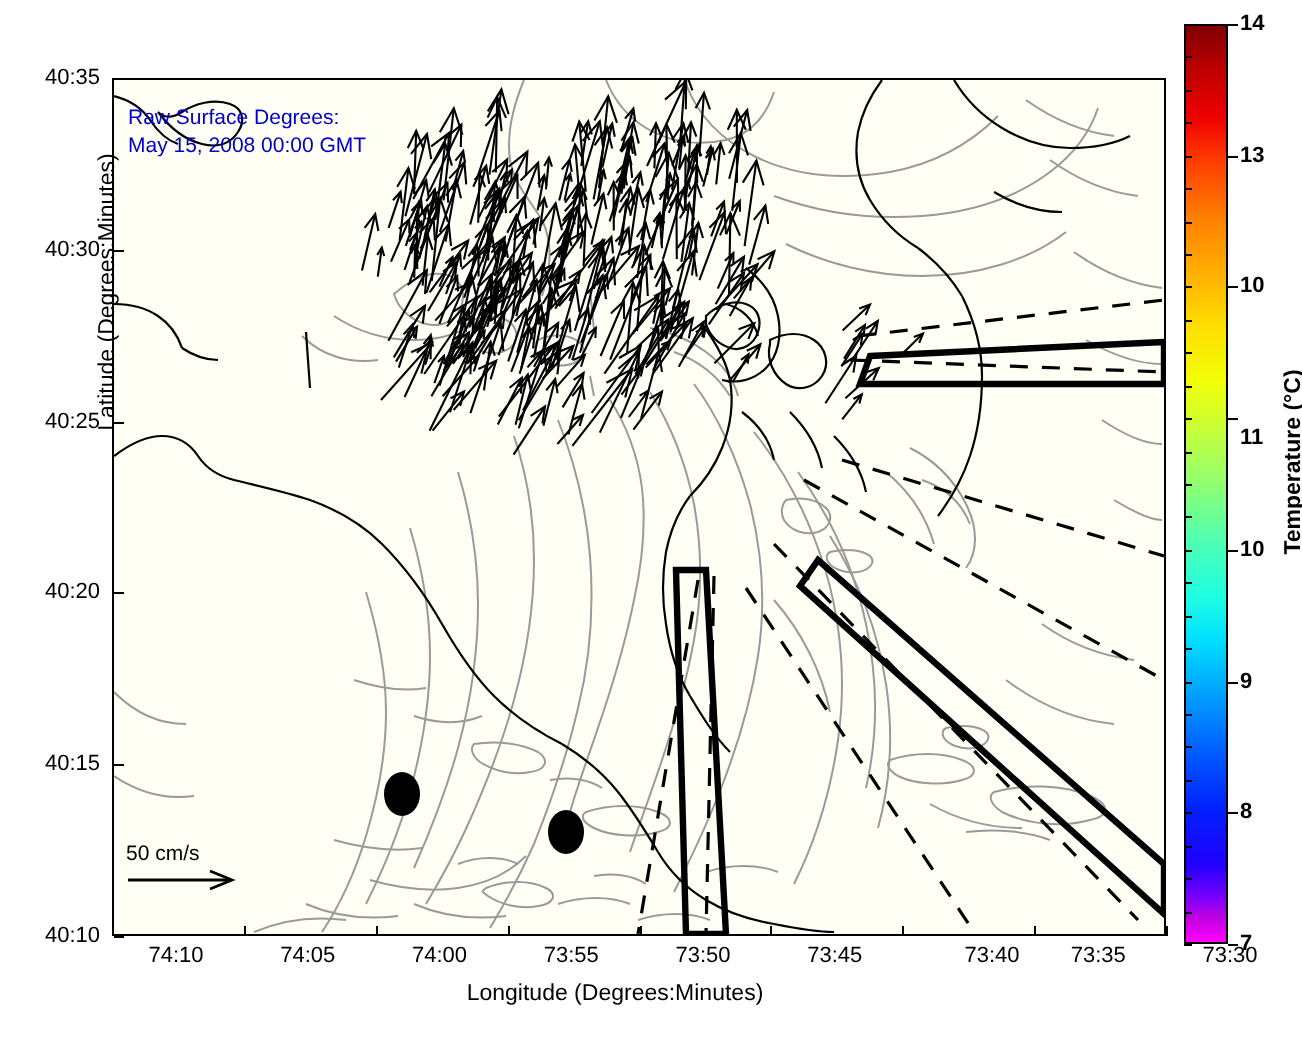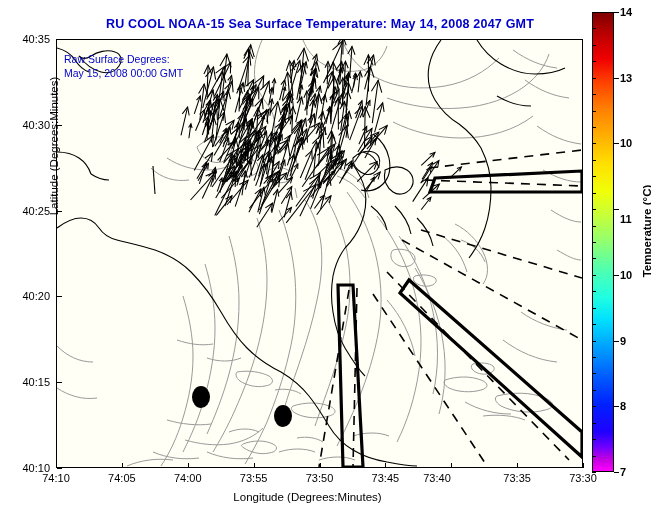--- a/index.html
+++ b/index.html
@@ -74,20 +74,21 @@
   }
   #scale-bar .sb-label { display:block; margin-bottom: 1px; }
 
   
   .xtick-label {
     position: absolute;
     font-size: 11px;
     color: #000;
     transform: translateX(-50%);
     white-space: nowrap;
+    margin-left: 32px;
   }
   .ytick-label {
     position: absolute;
     font-size: 11px;
     color: #000;
     transform: translateY(-50%);
     text-align: right;
     white-space: nowrap;
   }
   #xlabel {
@@ -168,21 +169,20 @@
     color: #000;
     transform: rotate(-90deg);
     white-space: nowrap;
   }
 </style>
 </head>
 <body>
 
 <div id="figure">
 
-  <div id="plot-title">RU COOL  NOAA-15  Sea Surface Temperature:  May 14, 2008 2047 GMT</div>
 
   <div id="map-axes">
 
     <svg id="map-svg" width="525" height="427" viewBox="0 0 525 427">
 
       <g stroke="#9a9a9a" fill="none" stroke-width="1">
         <path d="M205,0 C200,12 196,26 198,40 C200,52 208,60 214,70 C220,82 218,96 214,108"></path>
         <path d="M246,0 C250,10 256,18 266,24 C278,31 292,33 306,30 C318,27 326,18 330,6"></path>
         <path d="M286,2 C292,18 304,30 320,38 C340,48 364,50 388,46 C410,42 428,32 442,18"></path>
         <path d="M330,58 C352,66 378,70 404,68 C430,66 452,58 468,46 C480,37 488,26 492,14"></path>
@@ -852,36 +852,43 @@
         <ellipse cx="144" cy="357" rx="9" ry="11"></ellipse>
         <ellipse cx="226" cy="376" rx="9" ry="11"></ellipse>
       </g>
     </svg>
 
     <div id="current-annotation">
       <span>Raw Surface Degrees:</span><br>
       <span>May 15, 2008 00:00 GMT</span>
     </div>
 
+    <div id="scale-bar">
+      <span class="sb-label">50 cm/s</span>
+      <svg width="56" height="12">
+        <line x1="1" y1="6" x2="52" y2="6" stroke="#000" stroke-width="1.4"></line>
+        <polyline points="42,1.5 53,6 42,10.5" fill="none" stroke="#000" stroke-width="1.4"></polyline>
+      </svg>
+    </div>
   </div>
 
   <div id="xticks-container">
       <div class="xtick-label" style="left: 56px; top: 472px;">74:10</div>
       <div style="position: absolute; width: 1px; height: 5px; background: rgb(0, 0, 0); left: 56px; top: 463px;"></div>
       <div class="xtick-label" style="left: 121.875px; top: 472px;">74:05</div>
       <div style="position: absolute; width: 1px; height: 5px; background: rgb(0, 0, 0); left: 121.875px; top: 463px;"></div>
       <div class="xtick-label" style="left: 187.75px; top: 472px;">74:00</div>
       <div style="position: absolute; width: 1px; height: 5px; background: rgb(0, 0, 0); left: 187.75px; top: 463px;"></div>
       <div class="xtick-label" style="left: 253.625px; top: 472px;">73:55</div>
       <div style="position: absolute; width: 1px; height: 5px; background: rgb(0, 0, 0); left: 253.625px; top: 463px;"></div>
       <div class="xtick-label" style="left: 319.5px; top: 472px;">73:50</div>
       <div style="position: absolute; width: 1px; height: 5px; background: rgb(0, 0, 0); left: 319.5px; top: 463px;"></div>
       <div class="xtick-label" style="left: 385.375px; top: 472px;">73:45</div>
       <div style="position: absolute; width: 1px; height: 5px; background: rgb(0, 0, 0); left: 385.375px; top: 463px;"></div>
-      <div class="xtick-label" style="left: 437px; top: 472px;">73:40</div>
+      <div class="xtick-label" style="left: 464px; top: 472px;">73:40</div>
       <div style="position: absolute; width: 1px; height: 5px; background: rgb(0, 0, 0); left: 451.25px; top: 463px;"></div>
       <div class="xtick-label" style="left: 517.125px; top: 472px;">73:35</div>
       <div style="position: absolute; width: 1px; height: 5px; background: rgb(0, 0, 0); left: 517.125px; top: 463px;"></div>
       <div class="xtick-label" style="left: 583px; top: 472px;">73:30</div>
       <div style="position: absolute; width: 1px; height: 5px; background: rgb(0, 0, 0); left: 583px; top: 463px;"></div>
     </div>
   <div id="yticks-container">
       <div class="ytick-label" style="left: 4px; width: 46px; top: 39px;">40:35</div>
       <div style="position: absolute; height: 1px; width: 5px; background: rgb(0, 0, 0); left: 57px; top: 39px;"></div>
       <div class="ytick-label" style="left: 4px; width: 46px; top: 124.8px;">40:30</div>

